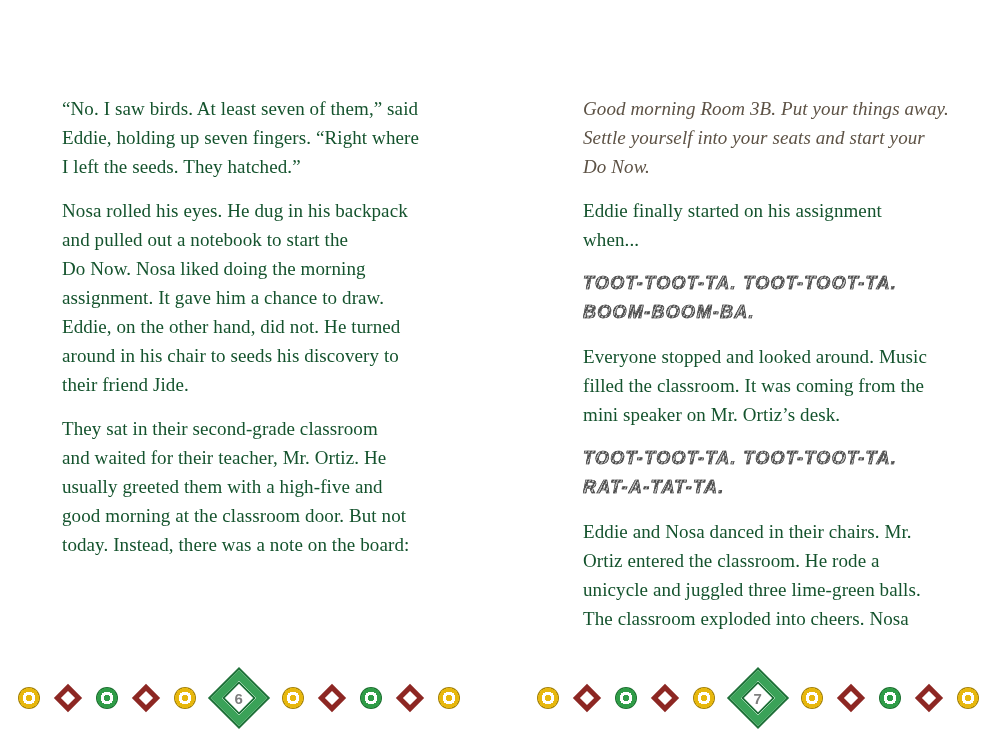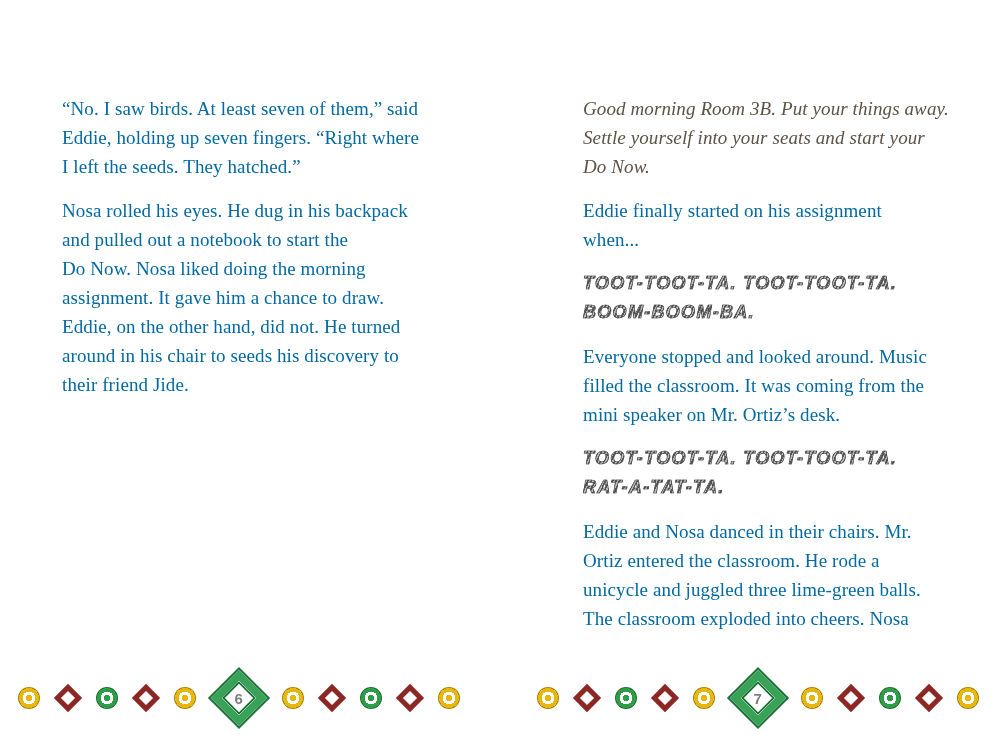--- a/index.html
+++ b/index.html
@@ -18,21 +18,21 @@
     top: 94px;
     width: 445px;
   }
   .text-block.left  { left: 62px; }
   .text-block.right { left: 583px; }
 
   .text-block p {
     margin: 0 0 15px 0;
     font-size: 19px;
     line-height: 29px;
-    color: #0369a1;
+    color: #14532d;
     white-space: pre-line;
     letter-spacing: 0.1px;
   }
   p.note-italic {
     font-style: italic;
     color: #5d5245;
   }
   p.onomatopoeia {
     font-family: "Liberation Sans", "DejaVu Sans", sans-serif;
     font-weight: 700;
@@ -118,20 +118,25 @@
     <p>“No. I saw birds. At least seven of them,” said
 Eddie, holding up seven fingers. “Right where
 I left the seeds. They hatched.”</p>
     <p>Nosa rolled his eyes. He dug in his backpack
 and pulled out a notebook to start the
 Do Now. Nosa liked doing the morning
 assignment. It gave him a chance to draw.
 Eddie, on the other hand, did not. He turned
 around in his chair to seeds his discovery to
 their friend Jide.</p>
+    <p>They sat in their second-grade classroom
+and waited for their teacher, Mr. Ortiz. He
+usually greeted them with a high-five and
+good morning at the classroom door. But not
+today. Instead, there was a note on the board:</p>
   </div>
 
   <div class="text-block right">
     <p class="note-italic">Good morning Room 3B. Put your things away.
 Settle yourself into your seats and start your
 Do Now.</p>
     <p>Eddie finally started on his assignment
 when...</p>
     <p class="onomatopoeia">TOOT-TOOT-TA. TOOT-TOOT-TA.
 BOOM-BOOM-BA.</p>

